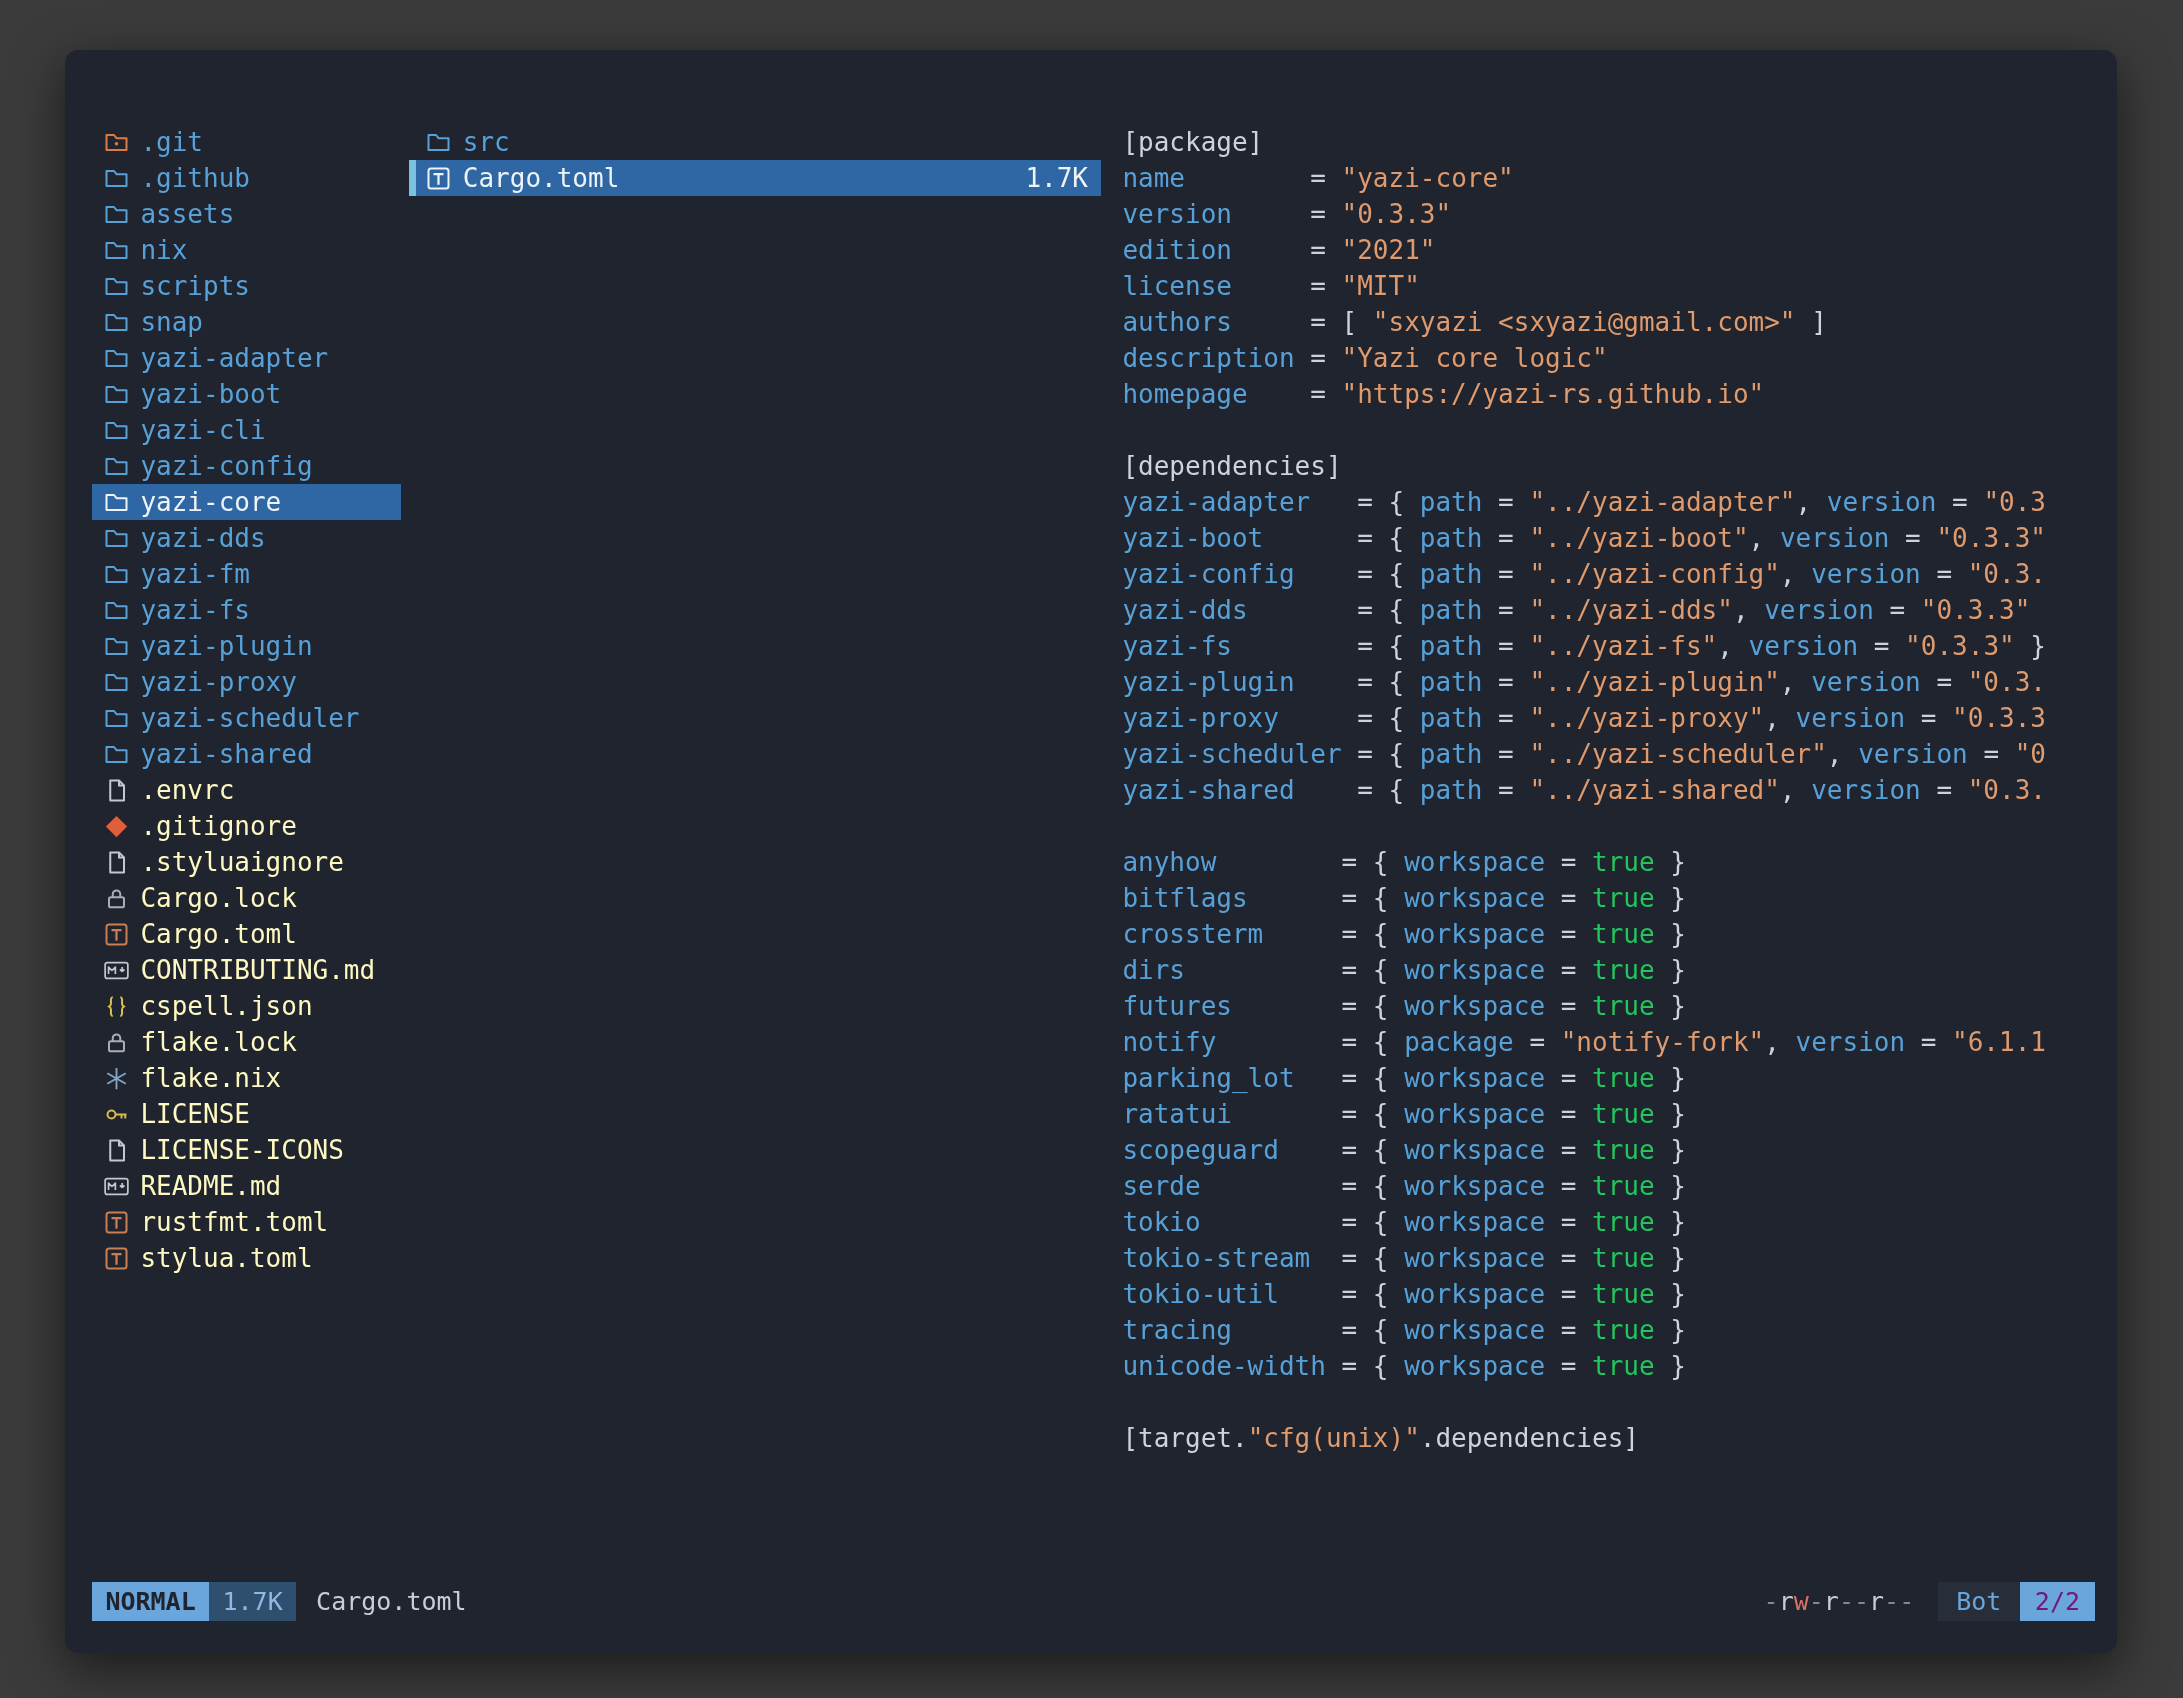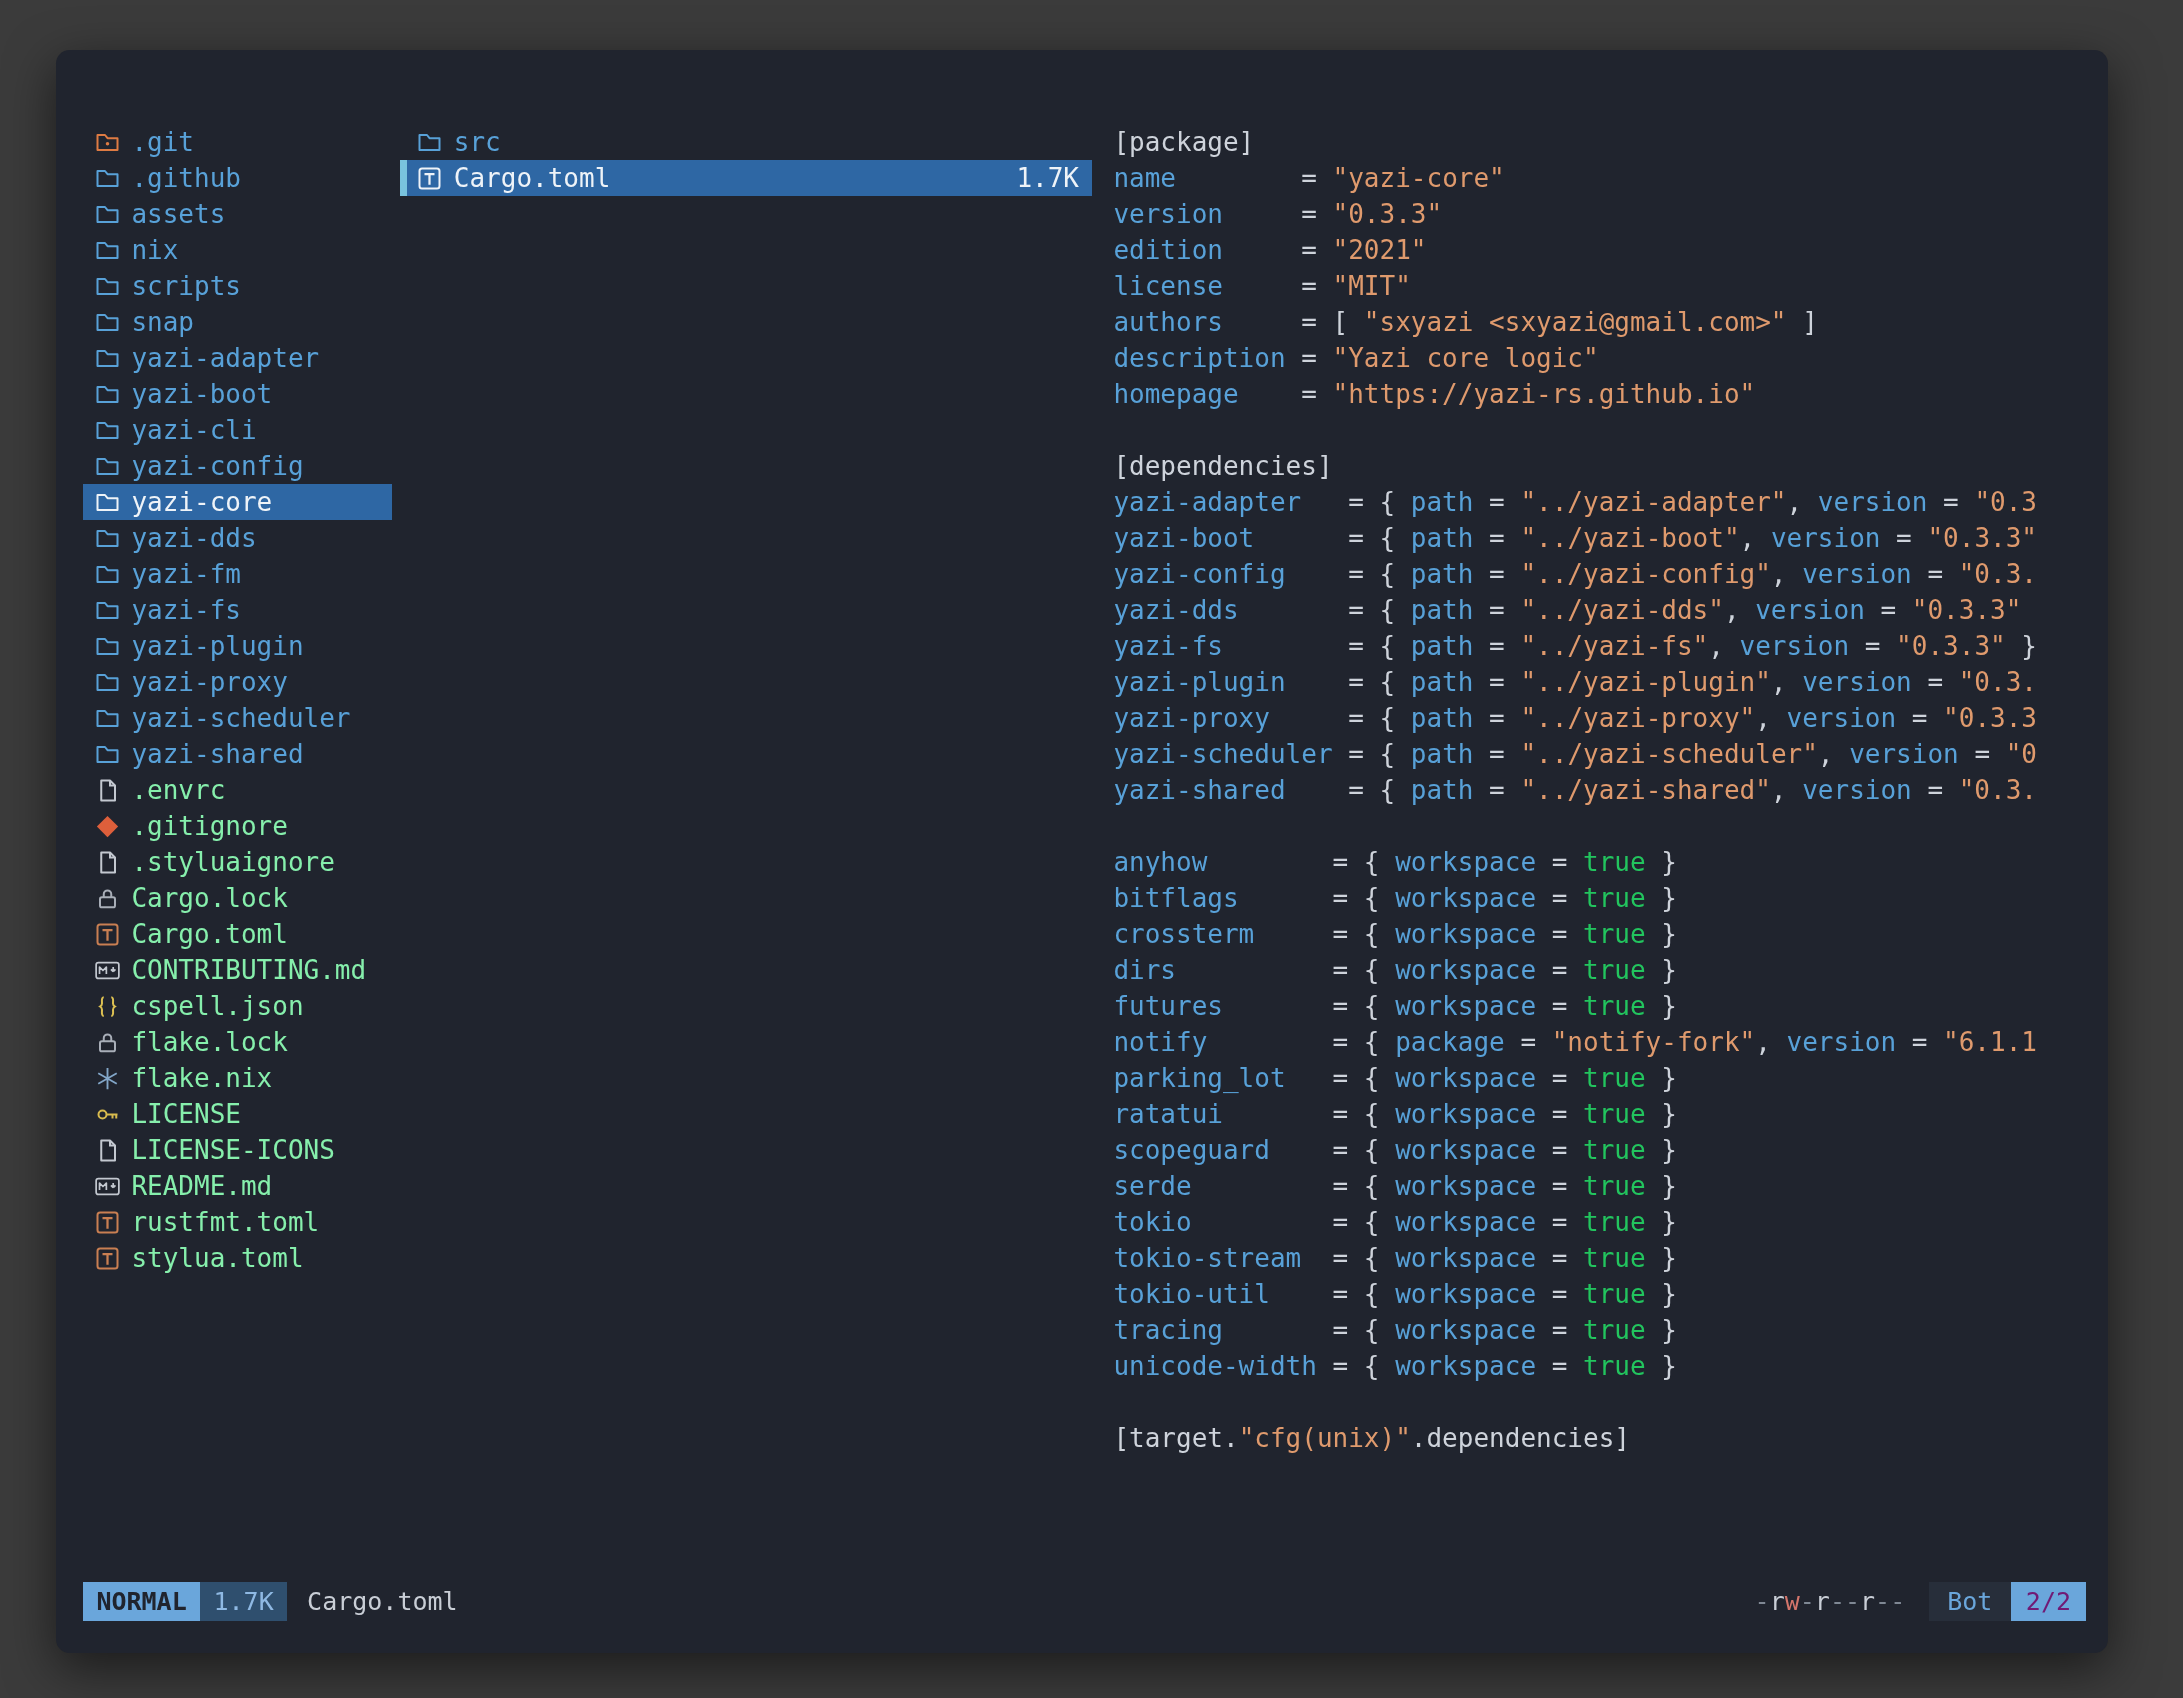--- a/index.html
+++ b/index.html
@@ -2,38 +2,38 @@
 <html style="font-size:13.4px"><head>
 <meta charset="utf-8">
 <style>
   * { margin:0; padding:0; box-sizing:border-box; }
   html,body { background:#3b3b3b; }
   body { font-family:"DejaVu Sans Mono", monospace; }
 
   .desktop { position:relative; width:2183px; height:1698px; background:#3b3b3b; overflow:hidden; }
 
   .window {
-    position:absolute; left:56px; top:50px; width:2052px; height:1603px;
+    position:absolute; left:65px; top:50px; width:2052px; height:1603px;
     background:#20242e; border-radius:13.4px;
     box-shadow:0 15px 50px rgba(0,0,0,0.55);
     overflow:hidden;
   }
 
   .panes { position:absolute; left:27px; right:22px; top:74px; bottom:117px; display:flex; overflow:hidden; }
   .pane { overflow:hidden; }
   .pane-parent  { width:309px; flex:none; }
   .pane-current { width:692px; flex:none; margin-left:8.4px; }
   .pane-preview { flex:1; margin-left:21px; font-size:26px; }
 
   .row {
     display:flex; align-items:center; height:36px; font-size:26px;
     color:#c9ced6; position:relative; padding:0 5px 0 6.7px; white-space:pre;
   }
   .pane-current .row { padding-left:11.7px; }
-  .row .label { color:#86efac; }
+  .row .label { color:#fef9c3; }
   .row.dir .label { color:#58a1d8; }
   .row.selected { background:#2e67a4; }
   .row.selected .label, .row.selected .icon { color:#eef3f8 !important; }
   .row .size { margin-left:auto; color:#eef3f8; padding-right:8.4px; }
 
   .marker { position:absolute; left:0; top:0; bottom:0; width:6.7px; background:#79c3de; }
 
   .icon { width:35px; flex:none; display:inline-flex; align-items:center; justify-content:center; margin-right:6.7px; }
   .icon svg { width:25px; height:25px; display:block; }
   .icon-folder     { color:#58a1d8; }

